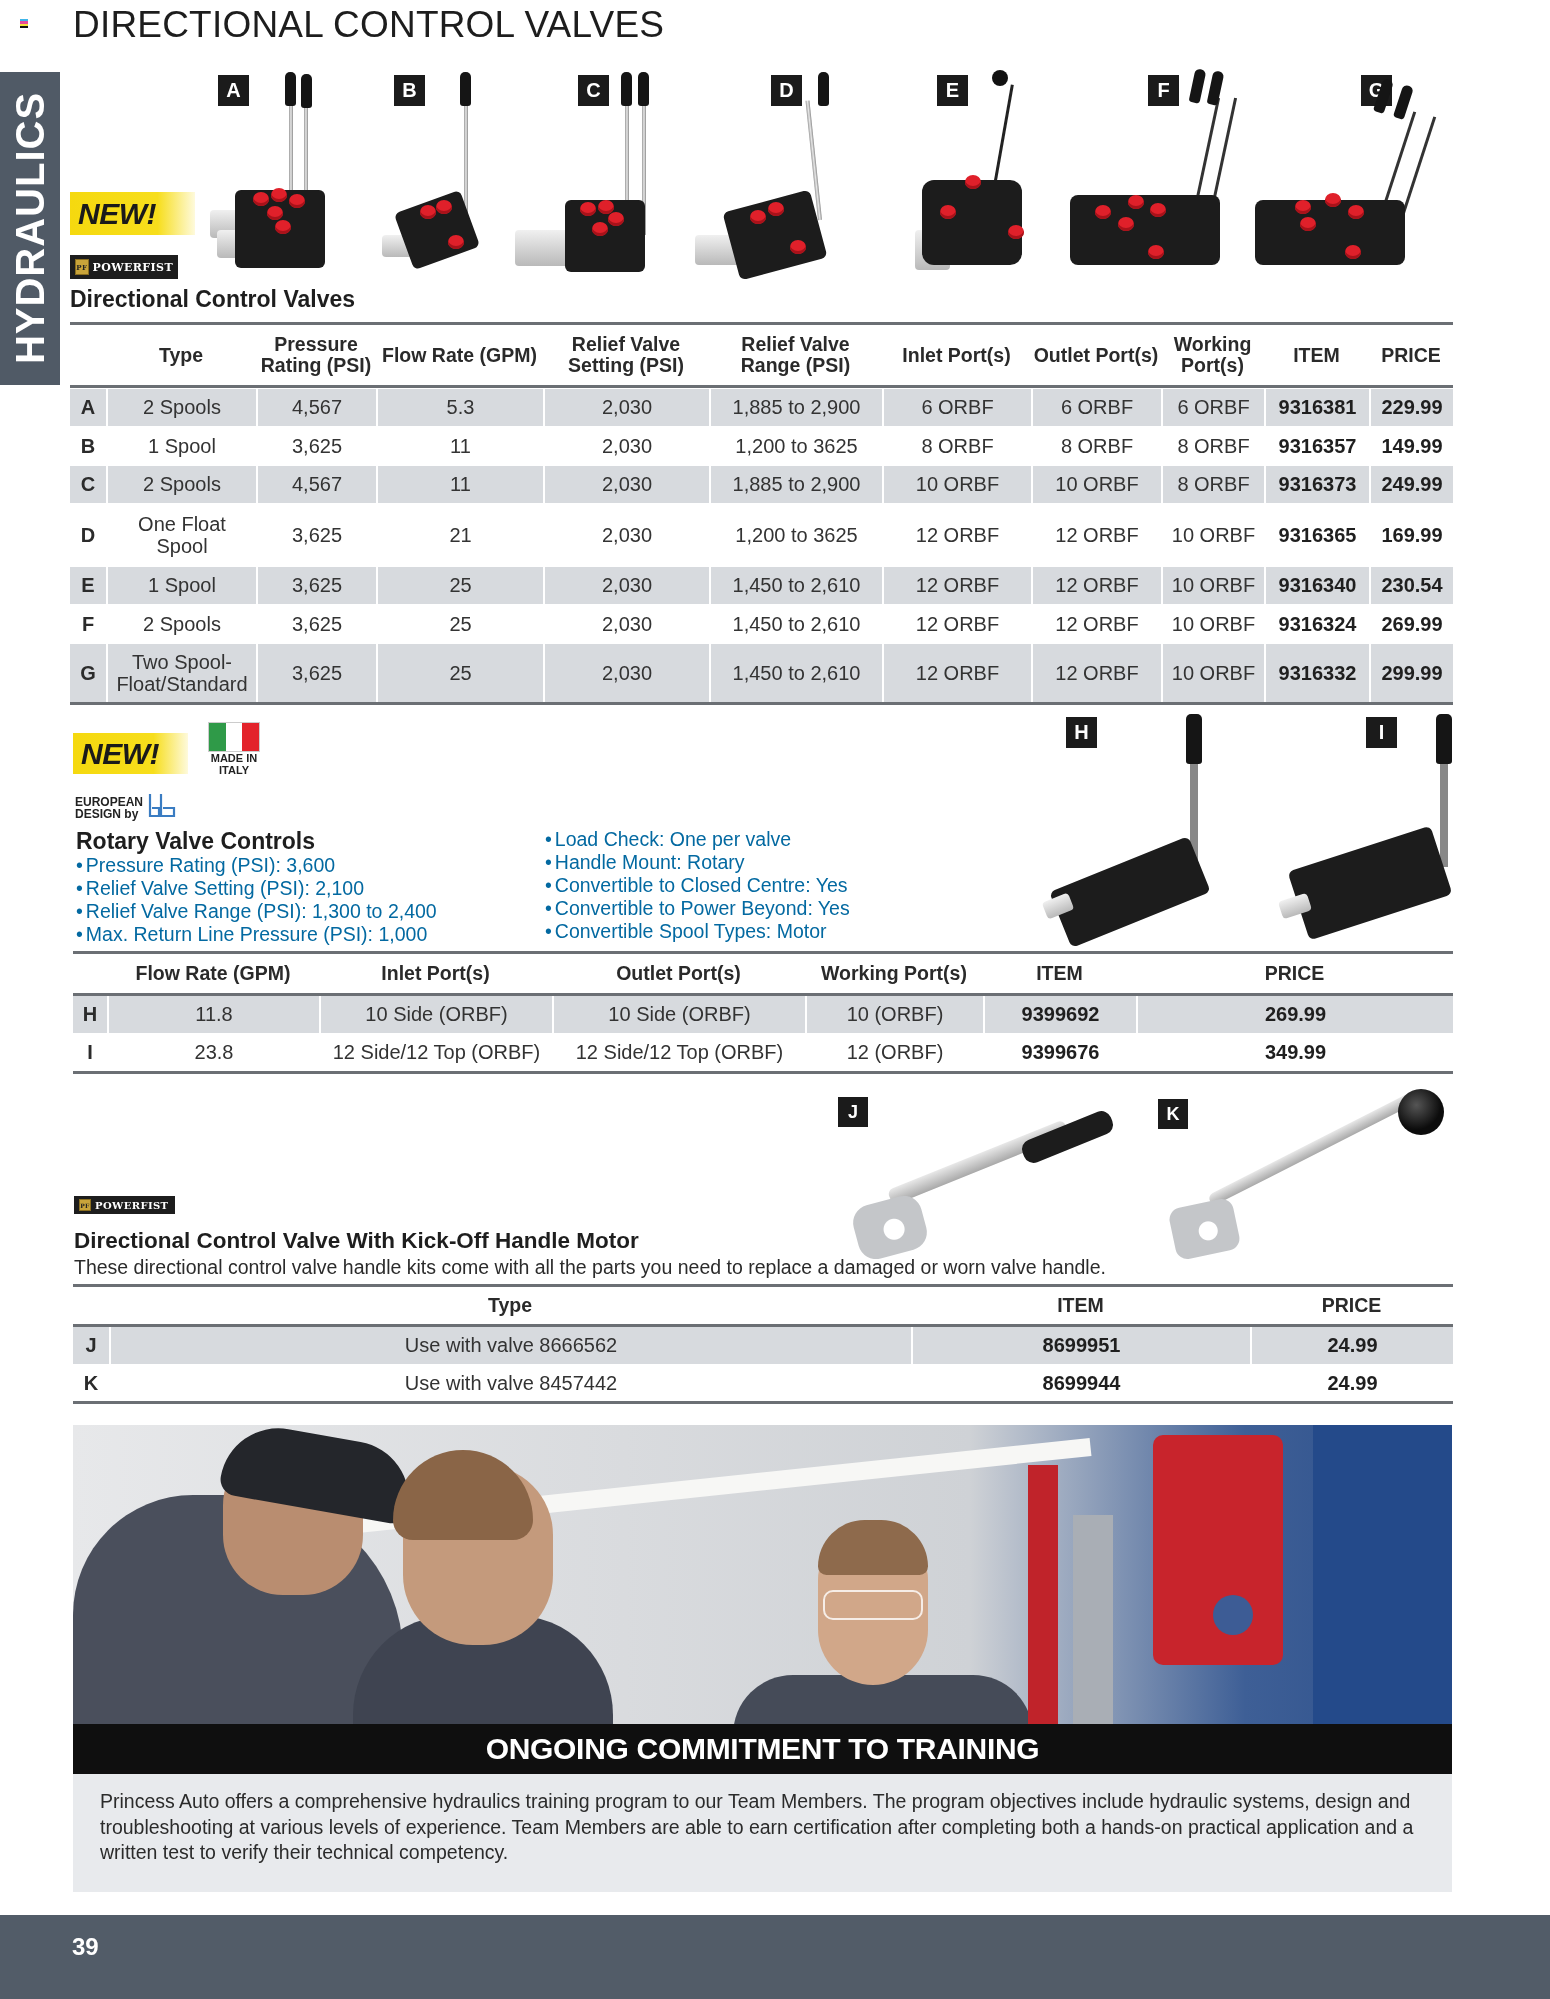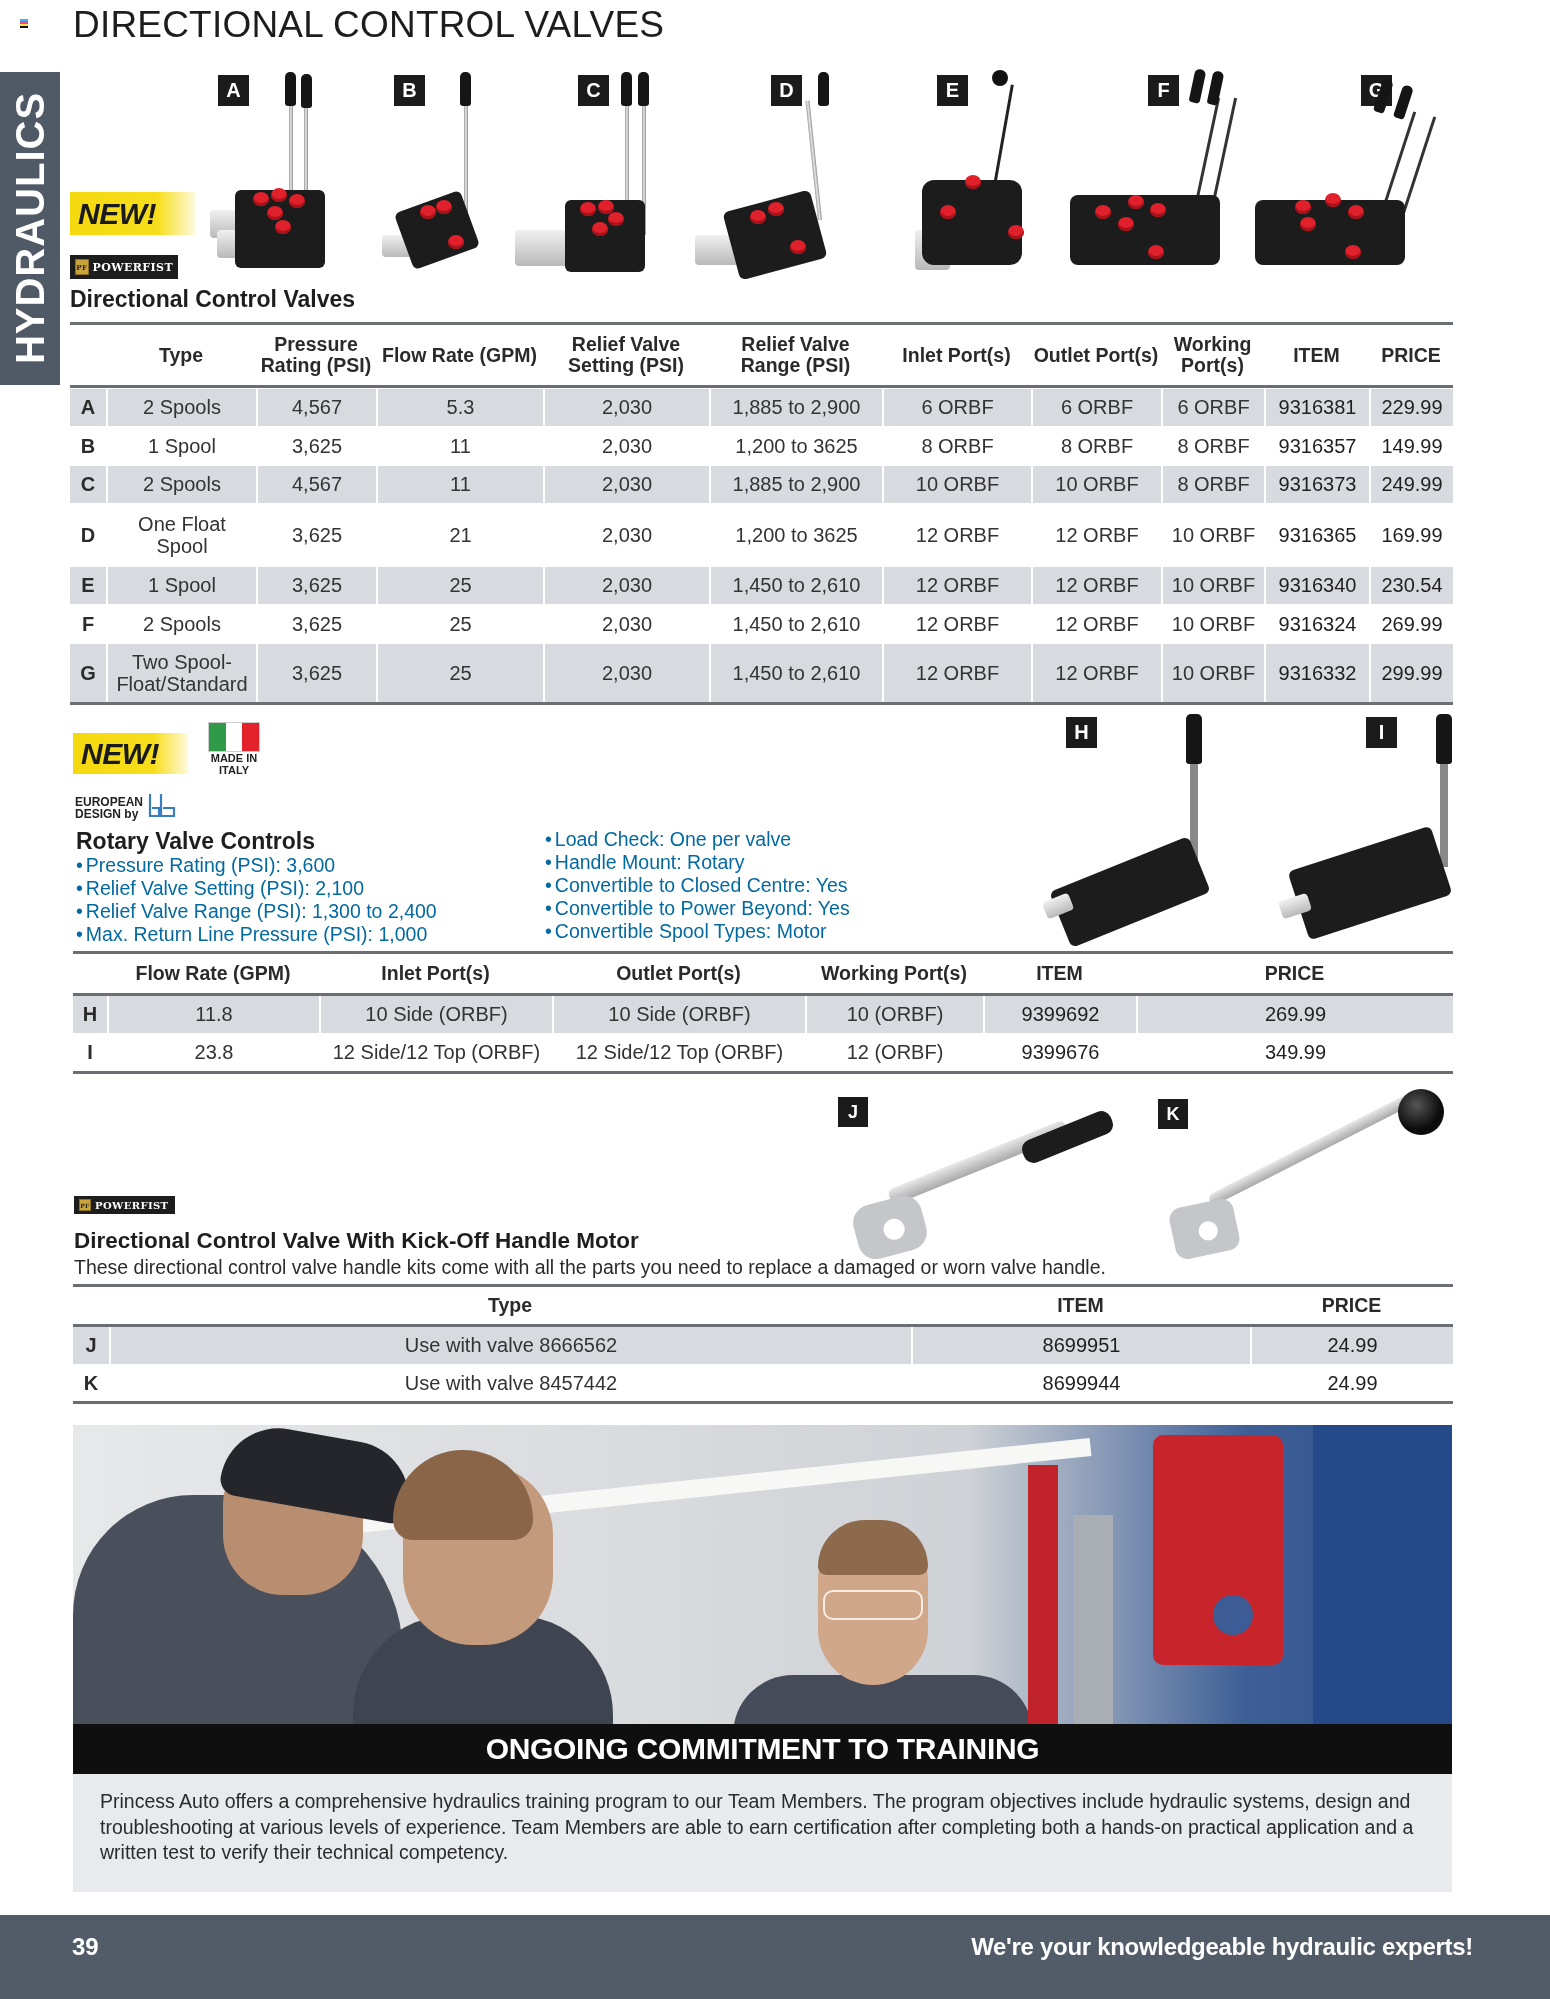--- a/index.html
+++ b/index.html
@@ -33,21 +33,21 @@
   .valve .cyl { position: absolute; background: linear-gradient(180deg,#f0f0f0,#b9b9b9); border-radius: 4px; }
   .valve .ball { position: absolute; width: 16px; height: 16px; border-radius: 50%; background: #111; }
 
   
   table { border-collapse: separate; border-spacing: 0; position: absolute; table-layout: fixed; }
   .tbl td, .tbl th { text-align: center; vertical-align: middle; font-size: 20px; color: #333; font-weight: 400; }
   .tbl th { font-weight: 700; color: #2a2a2a; line-height: 21px; font-size: 19.5px; }
   .tbl .shade td { background: #d7dade; }
   .tbl td { border-left: 2px solid #fff; }
   .tbl td:first-child { border-left: none; font-weight: 700; font-family: "Liberation Sans", sans-serif; color: #2b2b2b; }
-  .tbl td.bold { font-weight: 400; color: #1f1f1f; }
+  .tbl td.bold { font-weight: 700; color: #1f1f1f; }
   .rule { position: absolute; height: 3px; background: #6b6f74; }
 
   .bullets { font-size: 19.5px; color: #0369a1; line-height: 23px; white-space: nowrap; }
   .bullets div::before { content: "\2022"; margin-right: 3px; }
 
   .flag { display: flex; width: 52px; height: 30px; border: 1px solid #ccc; }
   .flag span { flex: 1; }
 
   .photo { left: 73px; top: 1425px; width: 1379px; height: 300px; overflow: hidden; background: linear-gradient(90deg,#e7e8ea 0%, #d9dbde 40%, #cfd2d6 65%, #3e5f96 85%, #2b4e8a 100%); }
   .banner { left: 73px; top: 1724px; width: 1379px; height: 50px; background: #0f0f0f; color: #fff; font-weight: 700; font-size: 30px; display: flex; align-items: center; justify-content: center; letter-spacing: -0.3px; }
@@ -483,14 +483,13 @@
   <div style="position:absolute;left:1000px;top:90px;width:40px;height:210px;background:#a9aeb5;"></div>
   <div style="position:absolute;left:1080px;top:10px;width:130px;height:230px;background:#c8242c;border-radius:10px;"></div>
   <div style="position:absolute;left:1140px;top:170px;width:40px;height:40px;background:#3d5c95;border-radius:50%;"></div>
   <div style="position:absolute;left:1240px;top:0;width:139px;height:300px;background:#244a8a;"></div>
 </div>
 <div class="abs banner">ONGOING COMMITMENT TO TRAINING</div>
 <div class="abs info-box">Princess Auto offers a comprehensive hydraulics training program to our Team Members. The program objectives include hydraulic systems, design and troubleshooting at various levels of experience. Team Members are able to earn certification after completing both a hands-on practical application and a written test to verify their technical competency.</div>
 
 <div class="abs footer">
   <div class="pnum">39</div>
-  <div class="tag">We're your knowledgeable hydraulic experts!</div>
 </div>
 
 </body></html>

